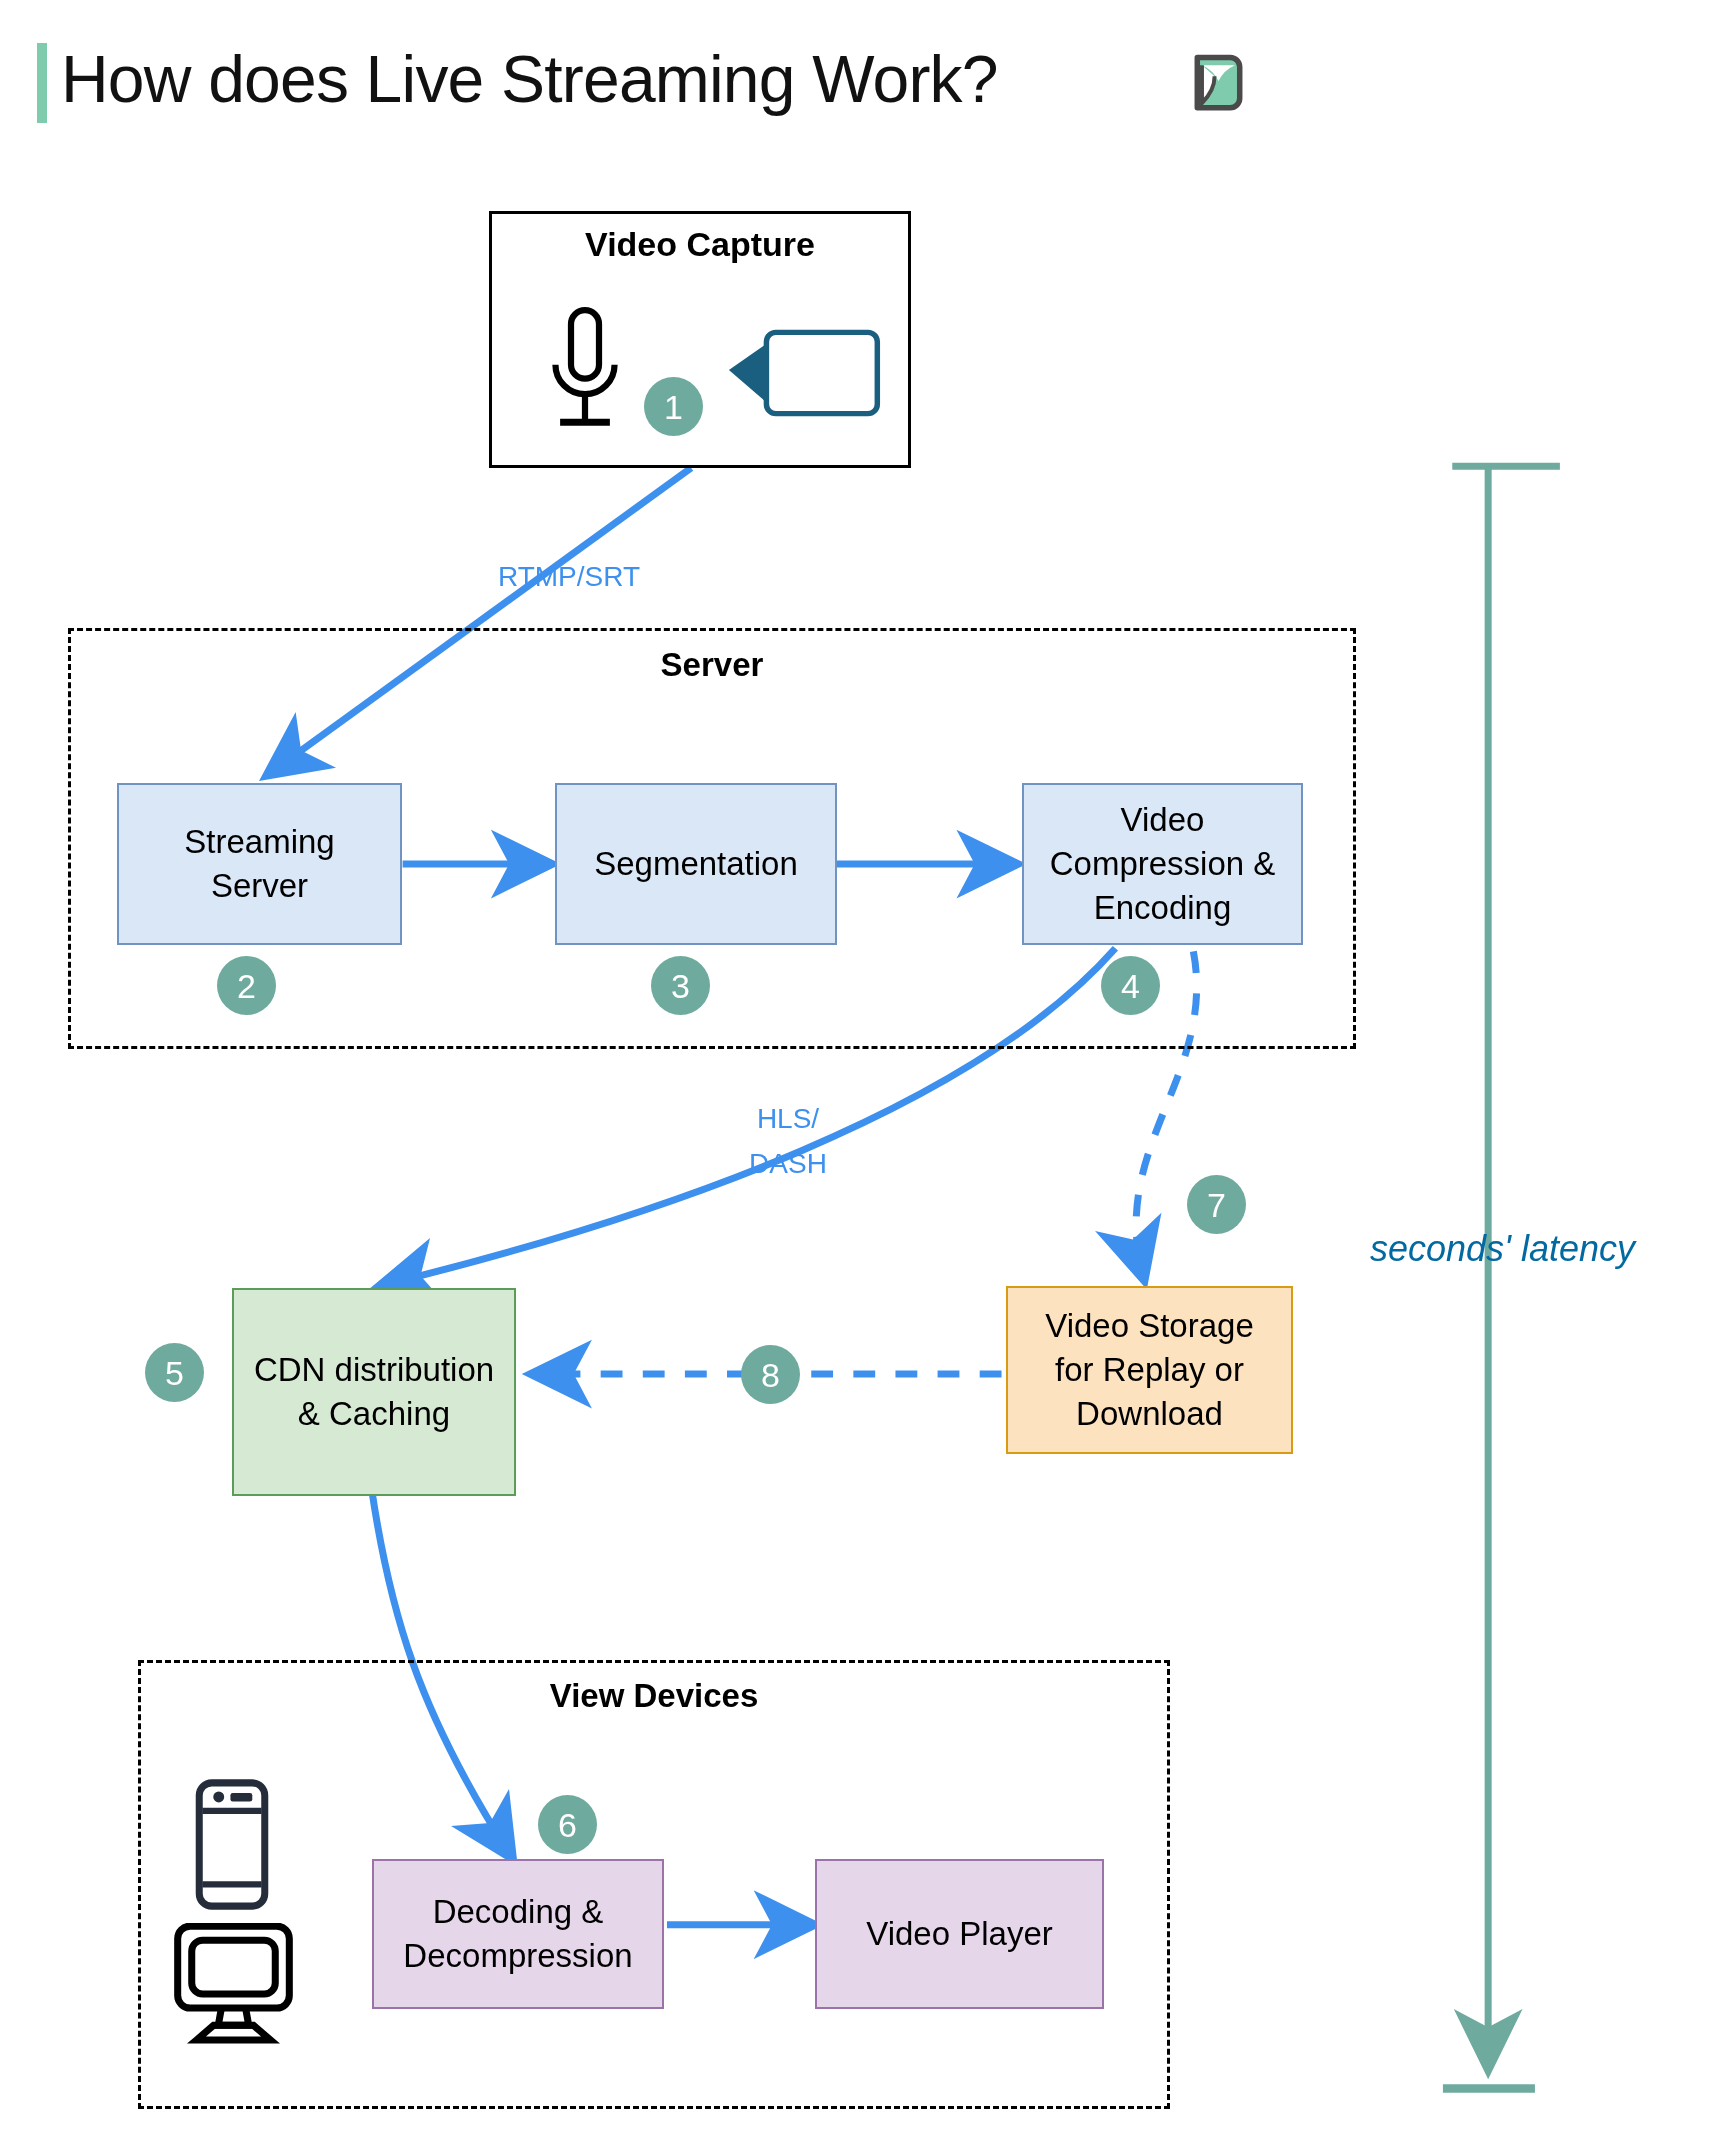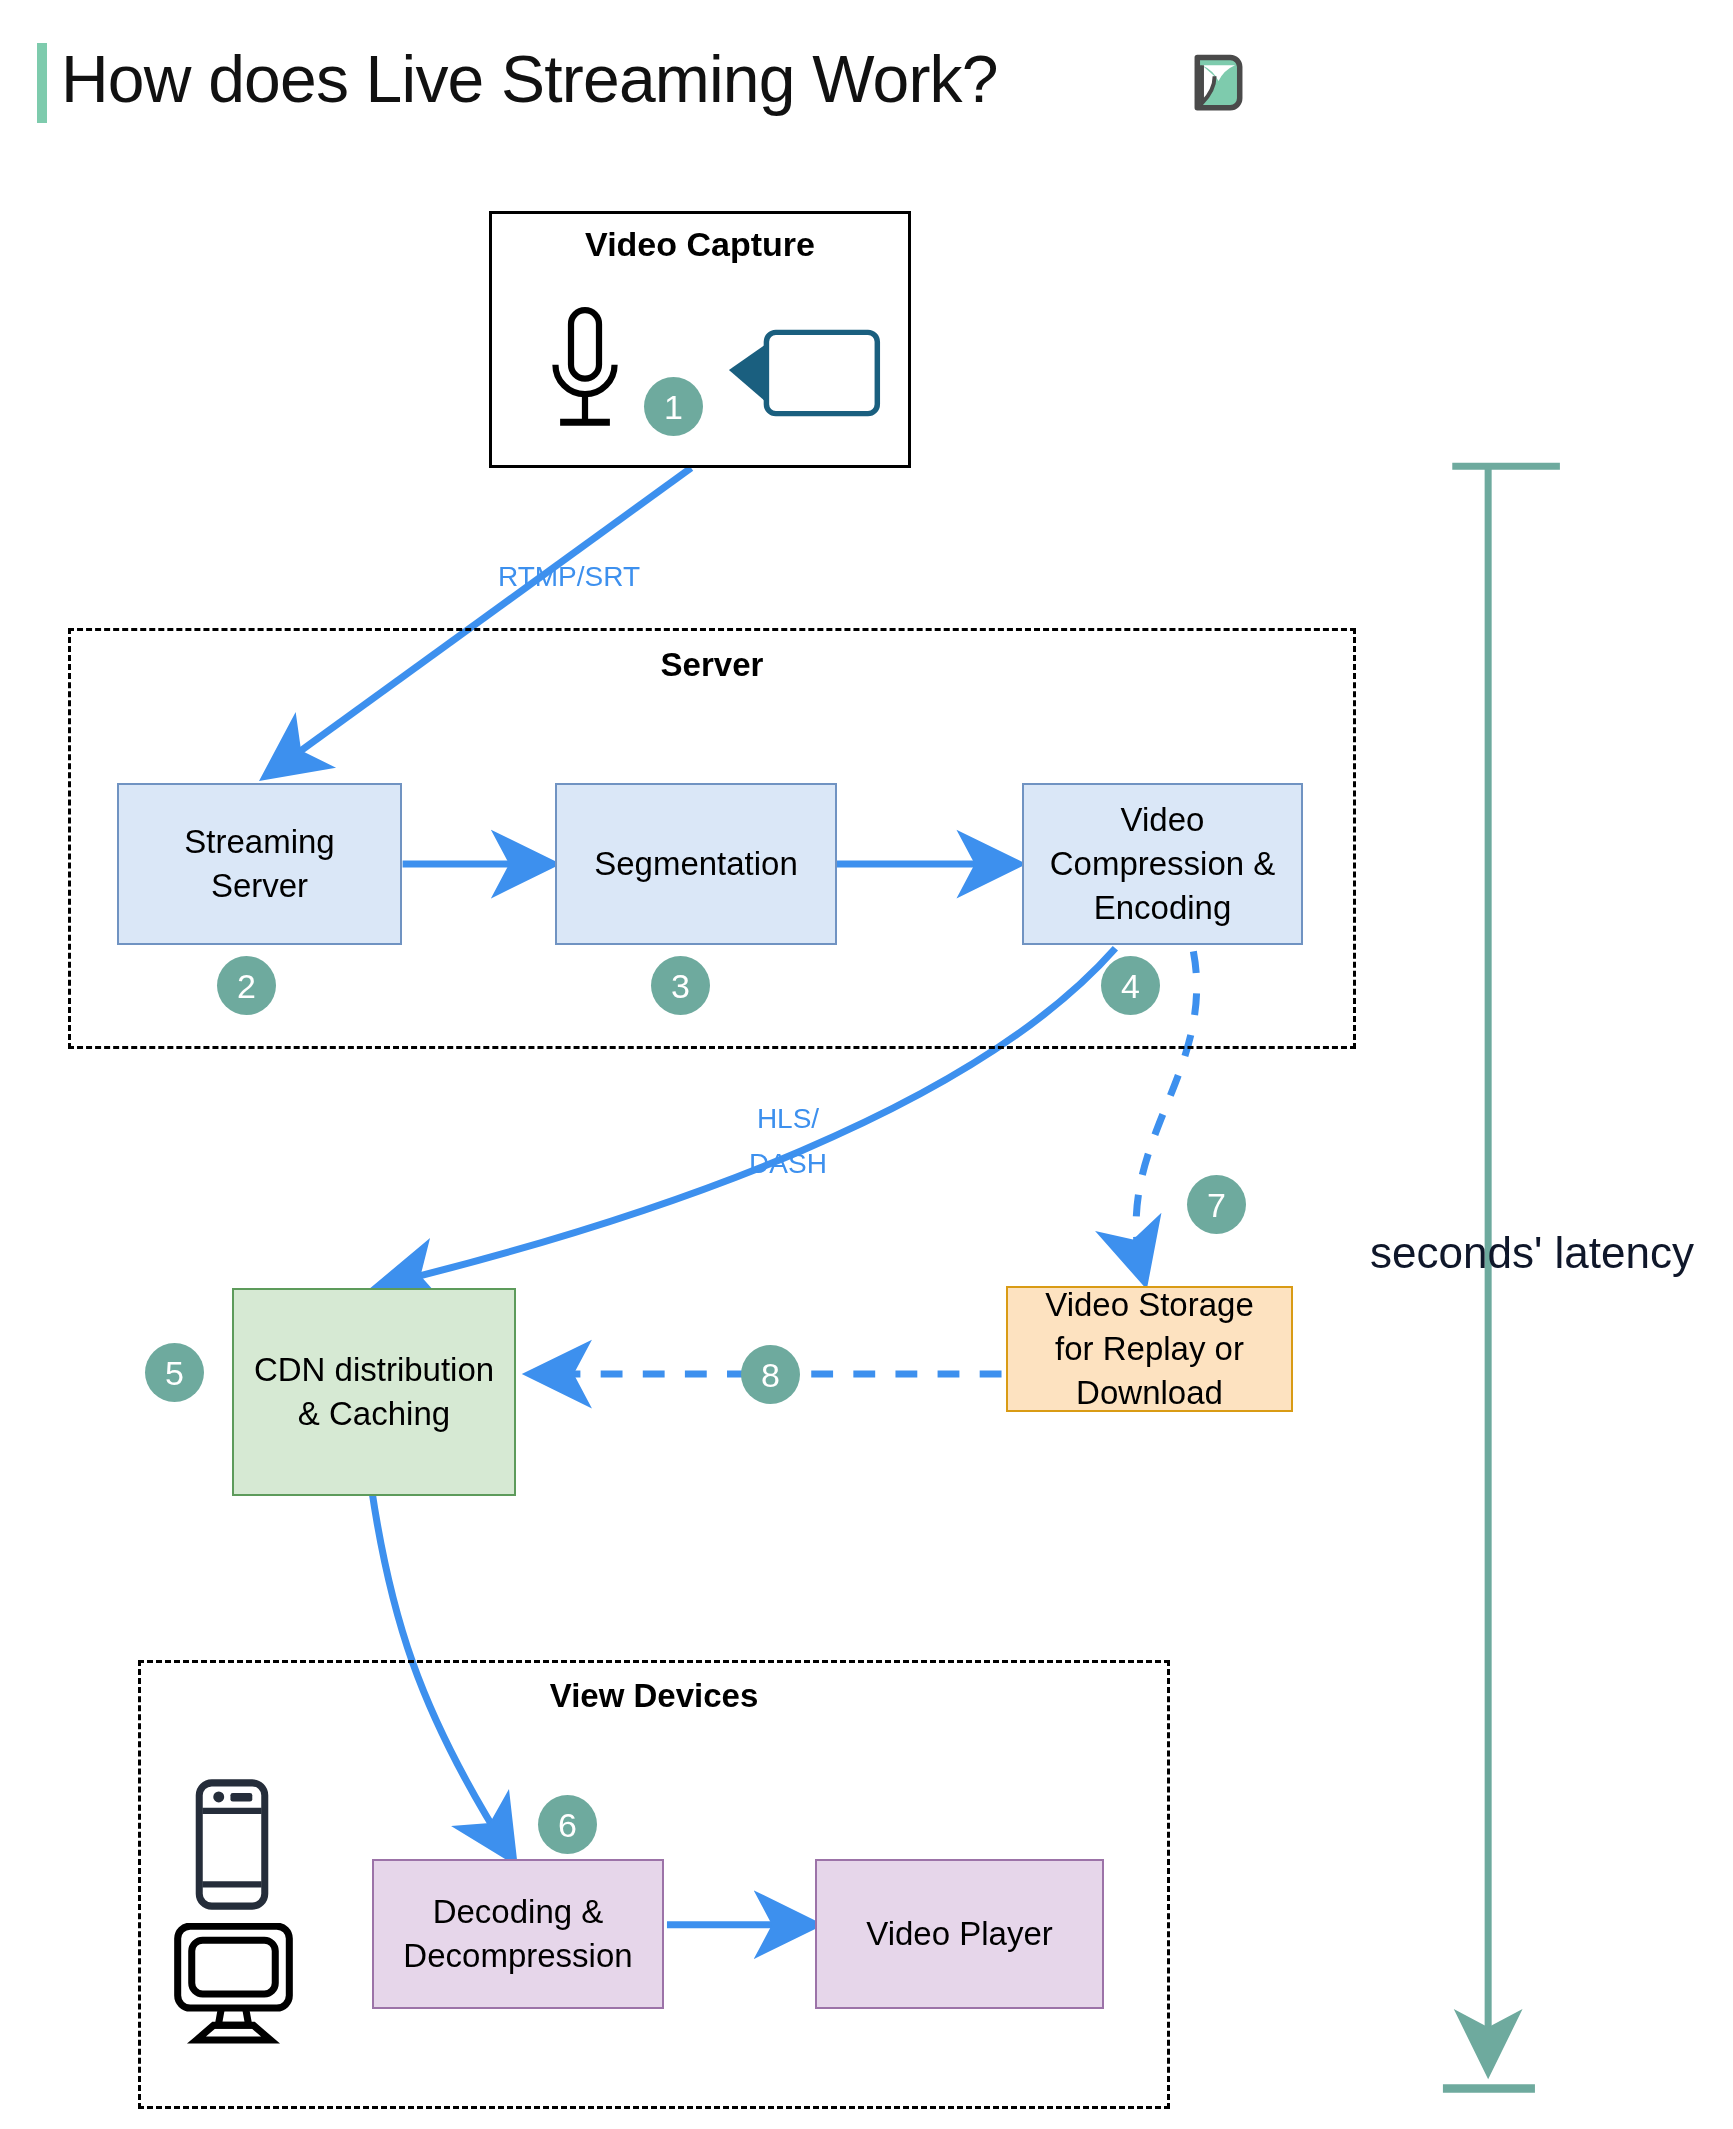--- a/index.html
+++ b/index.html
@@ -32,21 +32,21 @@
 
   
   .n-blue{background:#dae7f7;border:2.3px solid #7093c2;}
   .n-green{background:#d6e9d3;border:2.3px solid #5d9b5b;}
   .n-orange{background:#fde2c0;border:2.3px solid #d99b14;}
   .n-purple{background:#e6d6ea;border:2.3px solid #9c73a8;}
   .n-plain{background:#ffffff;border:3.9px solid #000;}
 
   #capture-title{position:absolute;font-size:34px;font-weight:700;white-space:nowrap;}
   .icon-box{position:absolute;}
-  #latency-label{position:absolute;font-size:44px;color:#0f172a;white-space:nowrap;}
+  #latency-label{position:absolute;font-size:36px;color:#0369a1;white-space:nowrap;font-style:italic;}
 </style>
 </head>
 <body>
 
 <div id="header">
   <div id="title-bar"></div>
   <div id="page-title">How does Live Streaming Work?</div>
   <div id="brand">
     <div id="brand-logo">
       <svg width="55" height="66" viewBox="0 0 70 84">
@@ -130,21 +130,21 @@
 
 <div class="edge-label" style="left:413px;top:554px;width:312px;">RTMP/SRT</div>
 
 <div class="edge-label" style="left:679px;top:1096px;width:218px;">HLS/
 DASH</div>
 
 <div class="node n-green" style="left:232px;top:1288px;width:284px;height:208px;white-space:pre-line;">CDN distribution
 &amp; Caching</div>
 <div class="badge" style="left:145px;top:1343px;">5</div>
 
-<div class="node n-orange" style="left:1006px;top:1286px;width:287px;height:126px;white-space:pre-line;">Video Storage
+<div class="node n-orange" style="left:1006px;top:1286px;width:287px;height:168px;white-space:pre-line;">Video Storage
 for Replay or
 Download</div>
 <div class="badge" style="left:1187px;top:1175px;">7</div>
 <div class="badge" style="left:741px;top:1345px;">8</div>
 
 <div class="group" style="left:138px;top:1660px;width:1032px;height:449px;"></div>
 <div class="group-title" style="left:138px;top:1677px;width:1032px;">View Devices</div>
 
 <div class="icon-box" style="left:193px;top:1778px;width:78px;height:133px;">
   <svg width="78" height="133" viewBox="0 0 100 170">

